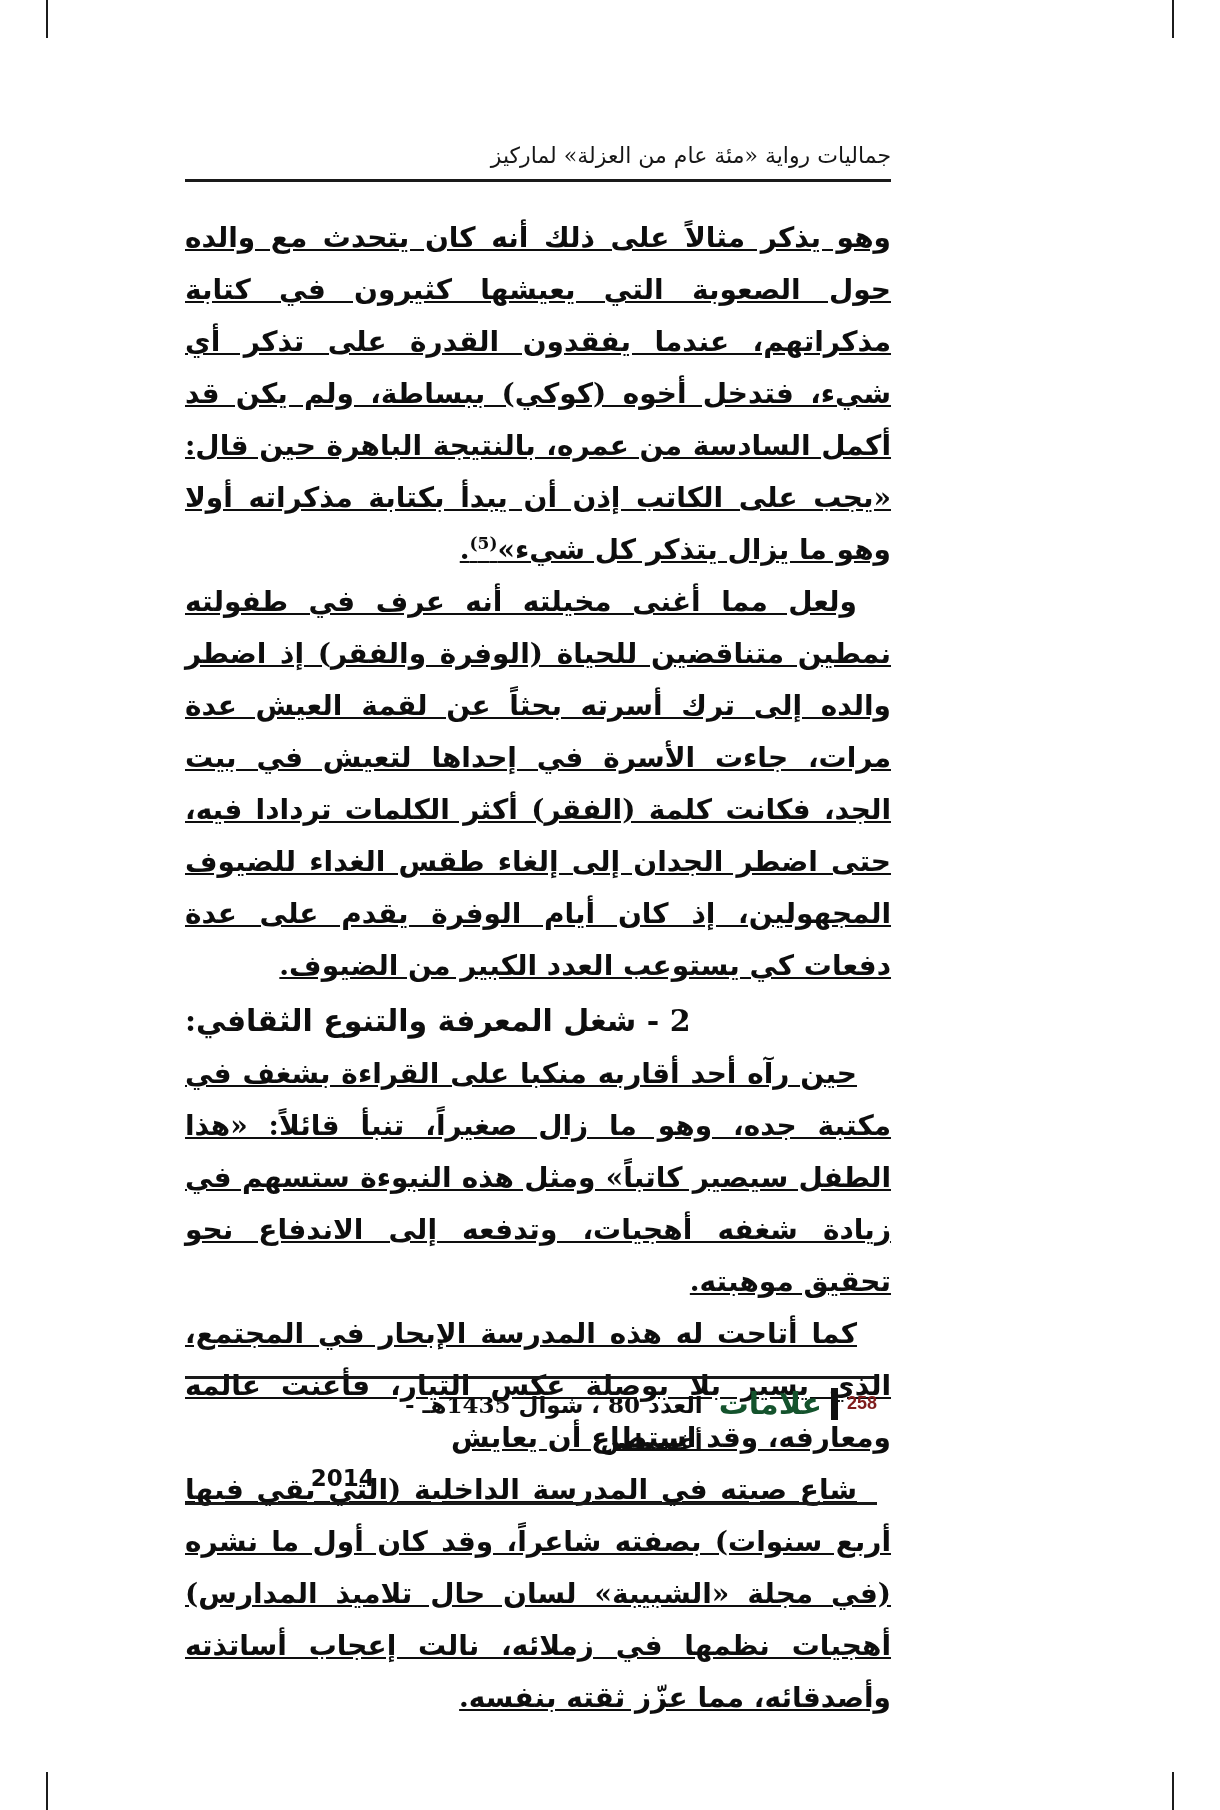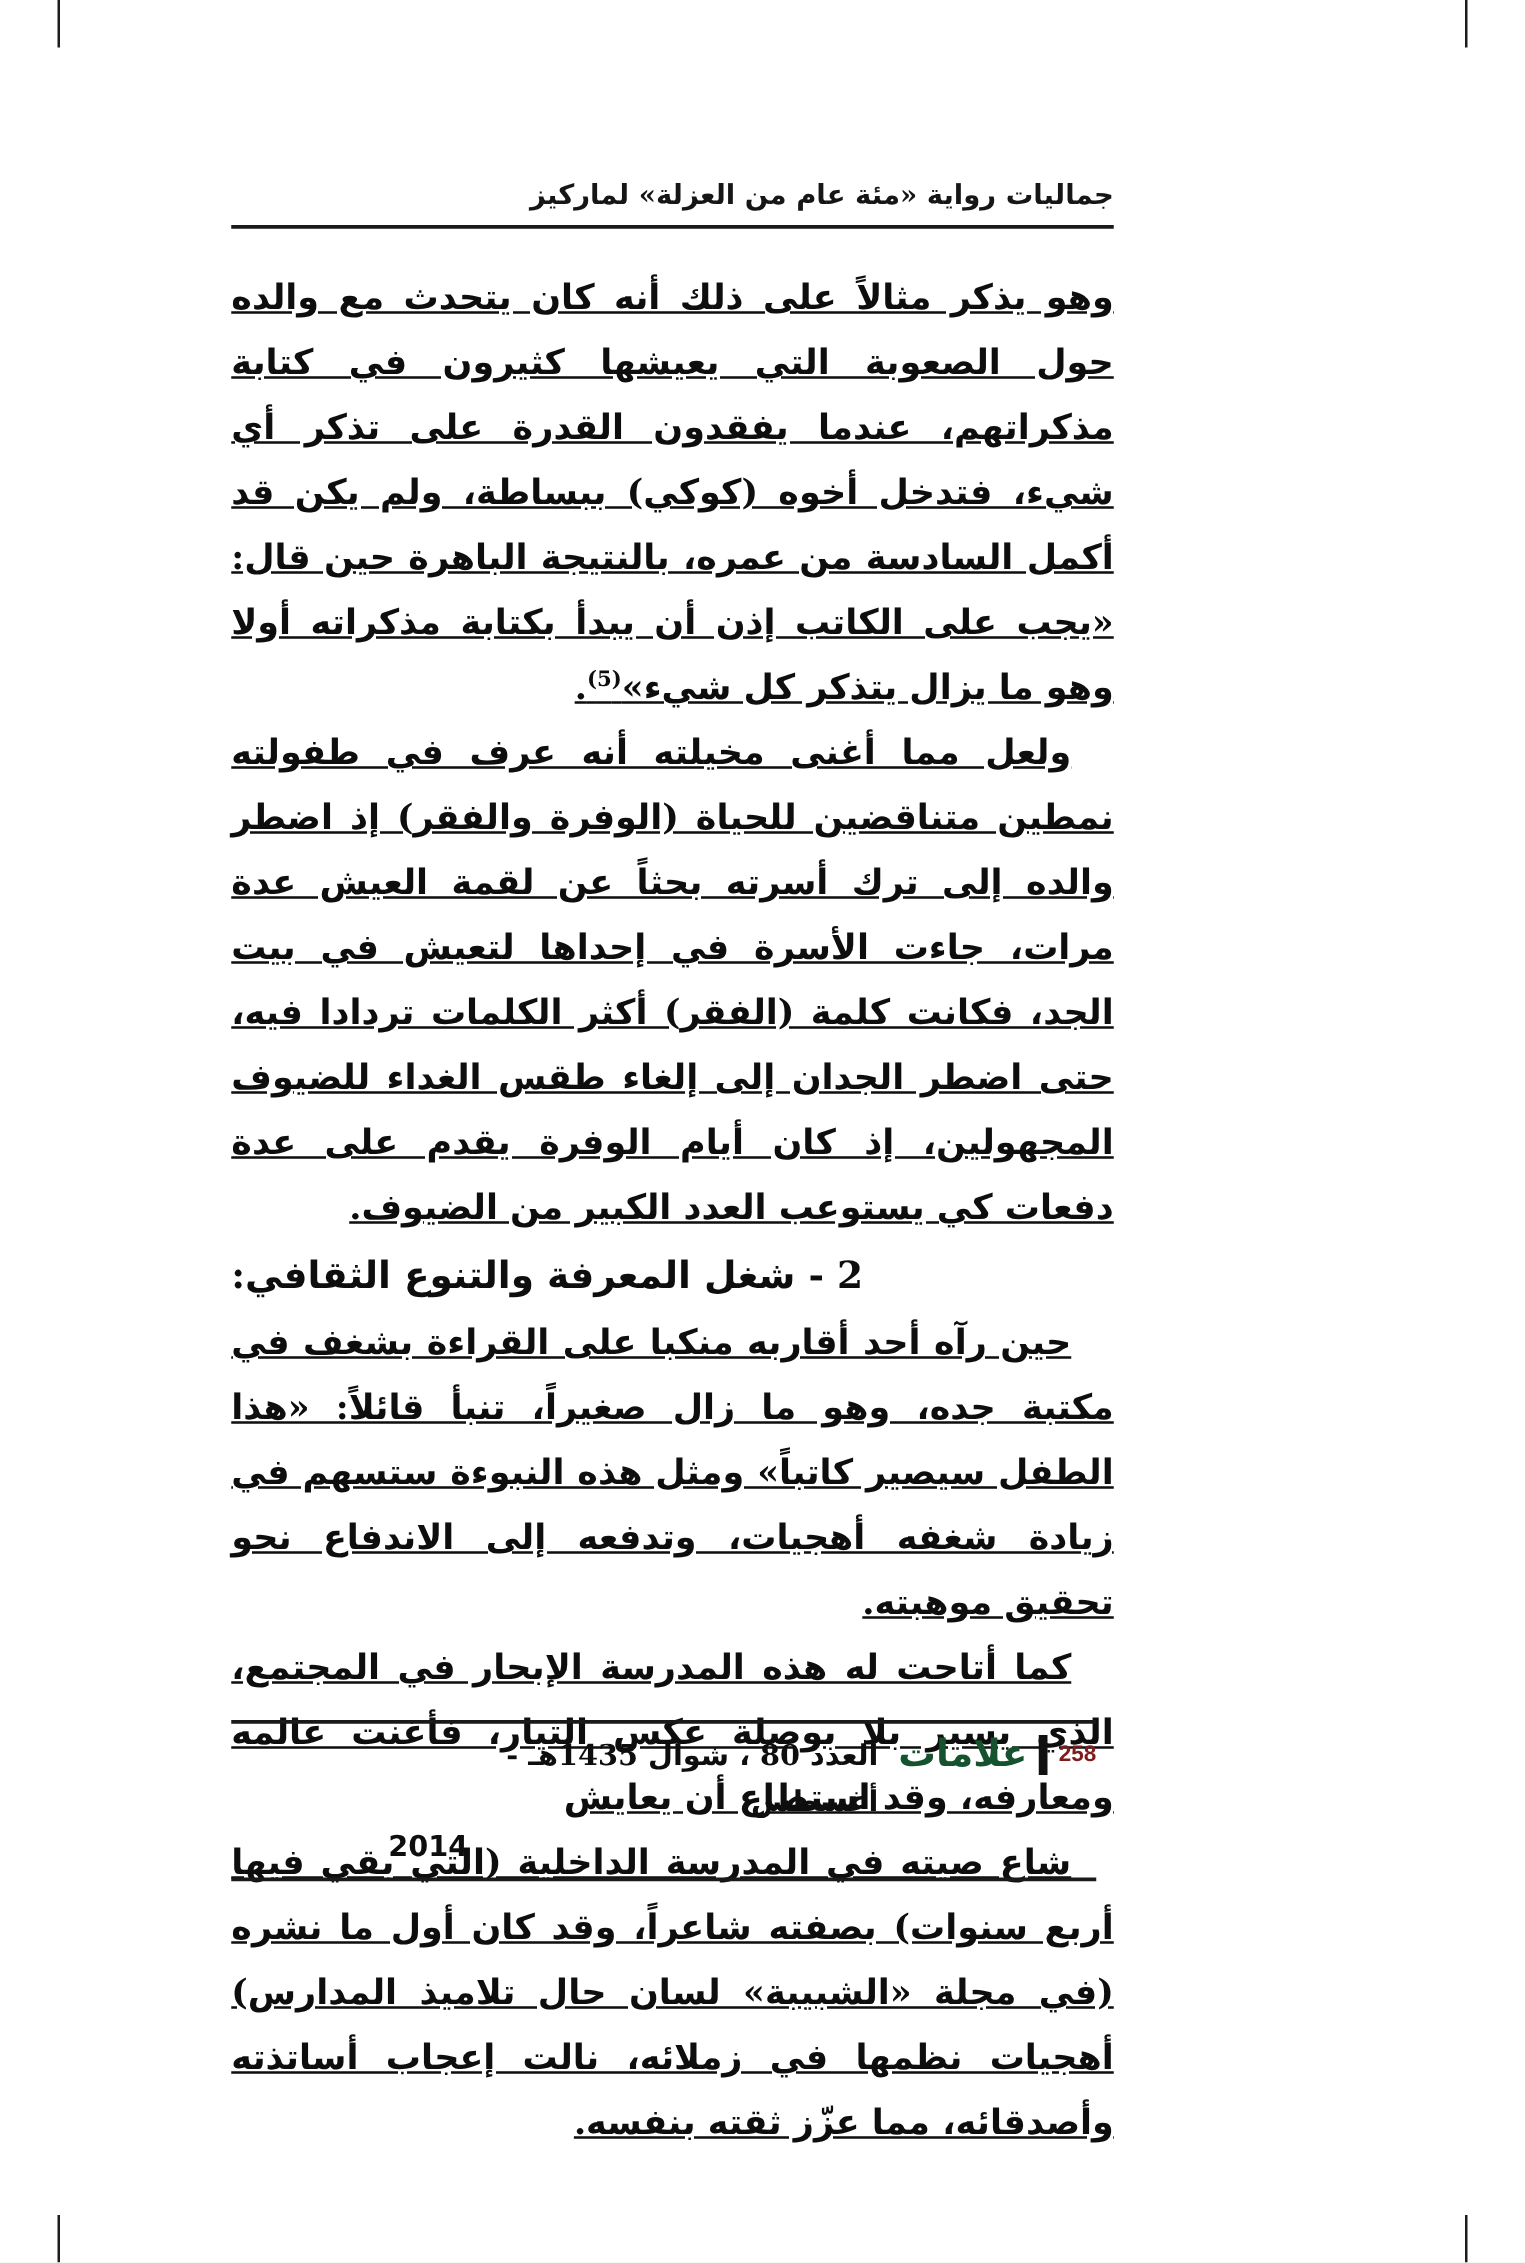--- a/index.html
+++ b/index.html
@@ -27,21 +27,21 @@
 
   
   .running-header {
     position: absolute;
     left: 185px; top: 143px;
     width: 706px;
     direction: rtl;
   }
   .header-title {
     font-size: 22px;
-    font-weight: bold;
+    font-weight: normal;
     text-align: right;
     color: #161616;
   }
   .header-rule {
     margin-top: 11px;
     border-top: 3px solid #1a1a1a;
     height: 0;
   }
 
   

